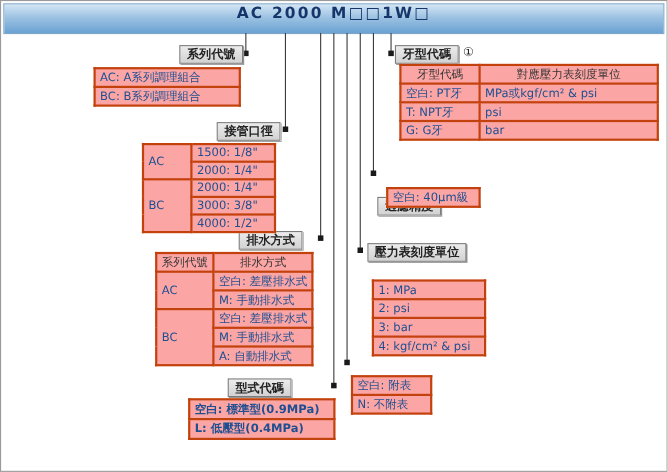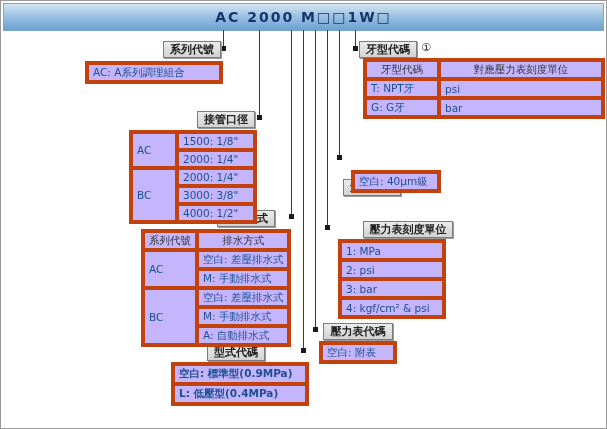--- a/index.html
+++ b/index.html
@@ -6,21 +6,21 @@
   .page{
     position:relative;width:605px;height:427px;margin:0;
     border:1px solid #9a9a9a;background:#fff;
     font-family:"DejaVu Sans","Liberation Sans",sans-serif;
     overflow:hidden;
   }
   .header{
     position:absolute;left:2px;top:2px;right:2px;height:26px;
     background:linear-gradient(to bottom,#d3e6f5 0%,#9dc2e2 45%,#6aa2d2 100%);
     border:1px solid #7fa7c9;
-    display:flex;align-items:center;justify-content:center;
+    display:flex;justify-content:center;
   }
   .title{
     font-size:14px;font-weight:bold;color:#16366b;letter-spacing:2px;
   }
   .vline{position:absolute;width:1px;background:#3a3a3a;}
   #ln-series{left:222px;top:29px;height:20px;}
   #ln-port{left:258px;top:29px;height:89px;}
   #ln-drain{left:290px;top:29px;height:188px;}
   #ln-type{left:302px;top:29px;height:322px;}
   #ln-gauge{left:314px;top:29px;height:301px;}
@@ -41,40 +41,40 @@
     background:linear-gradient(to bottom,#ececec,#d2d2d2);
     border:1px solid #7c7c7c;box-shadow:1px 1px 0 #9a9a9a;
     font-size:11px;font-weight:bold;color:#222;white-space:nowrap;
   }
   #lbl-series{left:162px;top:40px;width:56px;}
   #lbl-port{left:196px;top:110px;width:56px;}
   #lbl-drain{left:216px;top:209px;width:56px;}
   #lbl-type{left:206px;top:343px;width:56px;}
   #lbl-thread{left:358px;top:40px;width:56px;}
   #lbl-filt{left:342px;top:150px;width:56px;margin-top:28px;}
-  #lbl-unit{left:333px;top:220px;width:88px;margin-left:29px;}
+  #lbl-unit{left:333px;top:220px;width:88px;}
   #lbl-gauge{left:322px;top:322px;width:68px;}
   #note-mark{position:absolute;left:420px;top:40px;font-size:11px;color:#222;}
   table.tbl{
     position:absolute;border-collapse:collapse;background:#fff;
   }
   table.tbl td, table.tbl th{
-    border:4px solid #c2410c;background:#c4b5fd;
+    border:2px solid #c2410c;background:#fca5a5;
     font-size:10.5px;font-weight:normal;color:#1d4f91;
     padding:0 4px;white-space:nowrap;text-align:left;
   }
   table.tbl th{color:#333;text-align:center;}
   table.tbl td.grp{text-align:left;color:#1d4f91;}
   #tbl-series{left:84px;top:60px;}   #tbl-series td{height:15px;min-width:122px;}
   #tbl-port{left:128px;top:129px;}   #tbl-port td{height:14px;} #tbl-port td.grp{min-width:34px;} #tbl-port td.val{min-width:66px;}
   #tbl-drain{left:140px;top:228px;}  #tbl-drain td,#tbl-drain th{height:15px;} #tbl-drain .grp{min-width:40px;} #tbl-drain .val{min-width:74px;}
   #tbl-type{left:170px;top:361px;}   #tbl-type td{height:16px;min-width:122px;font-weight:bold;}
   #tbl-thread{left:362px;top:57px;}  #tbl-thread td,#tbl-thread th{height:15px;} #tbl-thread .c1{min-width:62px;} #tbl-thread .c2{min-width:152px;}
   #tbl-filt{left:350px;top:169px;}   #tbl-filt td{height:15px;min-width:74px;}
-  #tbl-unit{left:337px;top:238px;padding-left:43px;}   #tbl-unit td{height:15px;min-width:92px;}
+  #tbl-unit{left:337px;top:253px;padding-left:43px;}   #tbl-unit td{height:15px;min-width:92px;}
   #tbl-gauge{left:318px;top:340px;}  #tbl-gauge td{height:15px;min-width:62px;}
   .note{
     position:absolute;left:6px;top:405px;font-size:10px;color:#222;white-space:nowrap;
   }
 </style>
 </head>
 <body>
 
 <div class="page">
 
@@ -101,26 +101,28 @@
   <div class="sq" id="sq-thread"></div>
 
   <div class="lbl" id="lbl-series">系列代號</div>
   <div class="lbl" id="lbl-port">接管口徑</div>
   <div class="lbl" id="lbl-drain">排水方式</div>
   <div class="lbl" id="lbl-type">型式代碼</div>
   <div class="lbl" id="lbl-thread">牙型代碼</div>
   <span id="note-mark">①</span>
   <div class="lbl" id="lbl-filt">過濾精度</div>
   <div class="lbl" id="lbl-unit">壓力表刻度單位</div>
-  <div class="lbl" id="lbl-gauge">壓力表代碼</div>
 
   <table class="tbl" id="tbl-series">
     <tbody>
         <tr>
           <td>AC: A系列調理組合</td>
+        </tr>
+    <tr>
+          <td>BC: B系列調理組合</td>
         </tr>
   </tbody>
     </table>
 
   <table class="tbl" id="tbl-port">
     <tbody>
         <tr>
       <td class="grp" rowspan="2">AC</td>
       <td class="val">1500: 1/8"</td>
     </tr>
@@ -177,20 +179,24 @@
   </tbody>
     </table>
 
   <table class="tbl" id="tbl-thread">
     <tbody>
         <tr>
       <th class="c1">牙型代碼</th>
       <th class="c2">對應壓力表刻度單位</th>
     </tr>
     <tr>
+      <td class="c1">空白: PT牙</td>
+      <td class="c2">MPa或kgf/cm² &amp; psi</td>
+    </tr>
+    <tr>
       <td class="c1">T: NPT牙</td>
       <td class="c2">psi</td>
     </tr>
     <tr>
       <td class="c1">G: G牙</td>
       <td class="c2">bar</td>
     </tr>
   </tbody>
     </table>
 
@@ -217,17 +223,20 @@
           <td>4: kgf/cm² &amp; psi</td>
         </tr>
   </tbody>
     </table>
 
   <table class="tbl" id="tbl-gauge">
     <tbody>
         <tr>
           <td>空白: 附表</td>
         </tr>
+    <tr>
+          <td>N: 不附表</td>
+        </tr>
   </tbody>
     </table>
 
 
 </div>
 
 </body></html>

